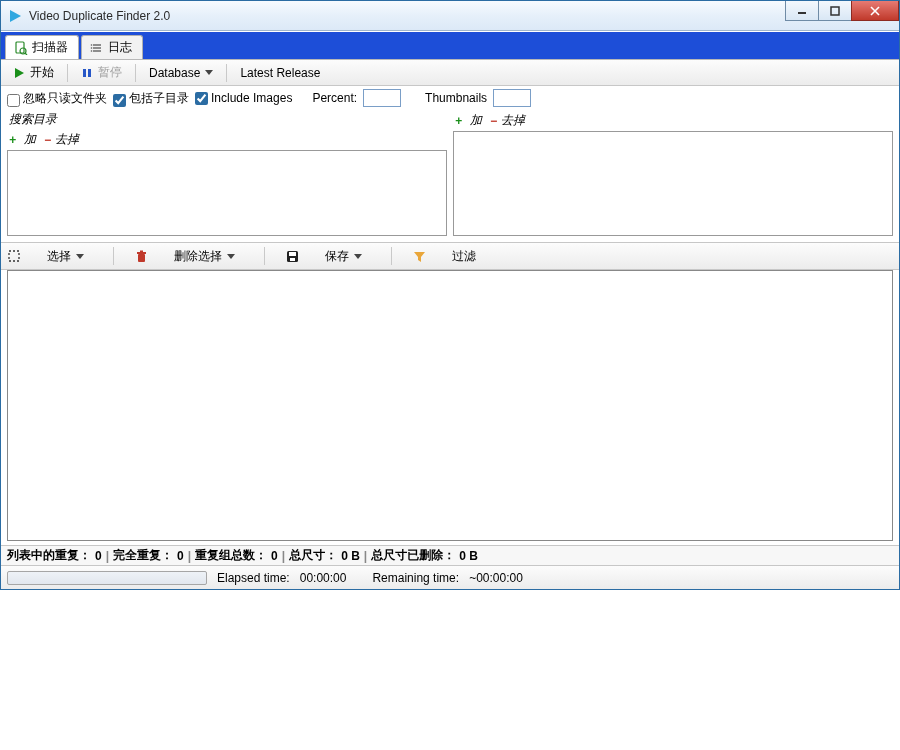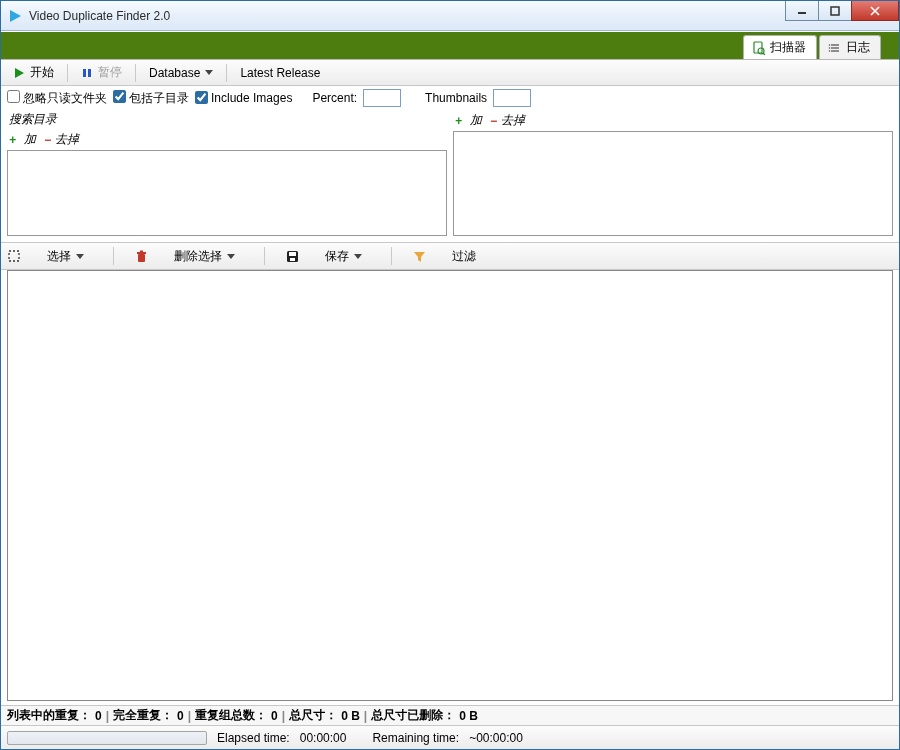--- a/index.html
+++ b/index.html
@@ -1,35 +1,35 @@
 <!DOCTYPE html>
 <html><head>
 <meta charset="utf-8">
 <style>
 * { box-sizing: border-box; margin: 0; padding: 0; font-family: "Segoe UI", "Microsoft YaHei", Tahoma, sans-serif; font-size: 12px; }
 html, body { width: 900px; height: 750px; overflow: hidden; background: #fff; }
-.window { width: 900px; height: 750px; border: 1px solid #2b6ca3; background: #fff; display: flex; flex-direction: column; }
+.window { width: 900px; height: 590px; border: 1px solid #2b6ca3; background: #fff; display: flex; flex-direction: column; }
 .titlebar { height: 30px; background: linear-gradient(to bottom, #f7fbff 0%, #e6f0fa 50%, #dce9f7 100%); display: flex; align-items: center; padding-left: 6px; border-bottom: 1px solid #9fb6cc; }
 .titlebar .app-icon { width: 16px; height: 16px; margin-right: 6px; }
 .titlebar .title { color: #2b2b2b; flex: 1; }
 .win-btns { display: flex; height: 100%; }
 .win-btn { width: 34px; height: 20px; margin-top: 0; border: 1px solid #6f8ba6; border-top: none; background: linear-gradient(to bottom,#f3f8fd,#d9e7f5); display: flex; align-items: center; justify-content: center; margin-left: -1px; }
 .win-btn.close { width: 48px; background: linear-gradient(to bottom,#e67b73,#c0392b); border-color: #8d2a21; }
 .win-btn.close svg line { stroke: #fff; }
 .client { flex: 1; display: flex; flex-direction: column; border-top: 1px solid #fff; }
-.tabs { display: flex; padding: 3px 16px 0 4px; background: #4d7c0f; border-bottom: 1px solid #b8b8b8; justify-content: flex-end; }
+.tabs { display: flex; padding: 3px 16px 0 4px; background: #1d4ed8; border-bottom: 1px solid #b8b8b8; }
 .tab { display: flex; align-items: center; gap: 4px; padding: 3px 10px 3px 8px; border: 1px solid #b0b0b0; border-bottom: none; background: #fff; border-radius: 3px 3px 0 0; margin-right: 2px; cursor: pointer; }
 .tab.inactive { background: #f2f2f2; }
 .toolbar { display: flex; align-items: center; height: 26px; background: linear-gradient(to bottom,#fcfcfc,#ececec); border-bottom: 1px solid #c7c7c7; padding: 0 4px; gap: 2px; }
 .tbtn { display: flex; align-items: center; gap: 5px; padding: 2px 8px; cursor: pointer; border-radius: 2px; }
 .tbtn.disabled { color: #a0a0a0; cursor: default; }
 .tsep { width: 1px; height: 18px; background: #c9c9c9; margin: 0 3px; }
 .caret { width: 0; height: 0; border-left: 4px solid transparent; border-right: 4px solid transparent; border-top: 5px solid #444; display: inline-block; }
 .optionsbar { display: flex; align-items: center; height: 24px; padding: 0 6px; gap: 6px; border-bottom: 0; }
-.optionsbar label { display: flex; align-items: flex-start; gap: 3px; }
+.optionsbar label { display: flex; align-items: flex-end; gap: 3px; }
 .optionsbar input[type=text] { width: 36px; height: 18px; border: 1px solid #7a9ec7; padding: 0 18px; }
 .dir-row { display: flex; gap: 6px; padding: 0 6px; }
 .dir-col { flex: 1; display: flex; flex-direction: column; font-style: italic; }
 .dir-col .lbl { padding: 1px 2px; }
 .dir-col .ops { display: flex; align-items: center; gap: 4px; padding: 2px 2px; }
 .dir-col .ops .plus { color: #1a8f1a; font-weight: bold; }
 .dir-col .ops .minus { color: #c0392b; font-weight: bold; }
 .dir-col .ops .dis { color: #000000; }
 .dir-col .box { flex: 1; min-height: 86px; border: 1px solid #999; background: #fff; }
 .midbar { display: flex; align-items: center; height: 28px; background: linear-gradient(to bottom,#fcfcfc,#ececec); border-top: 1px solid #c7c7c7; border-bottom: 1px solid #c7c7c7; padding: 0 6px; gap: 18px; margin-top: 6px; }

